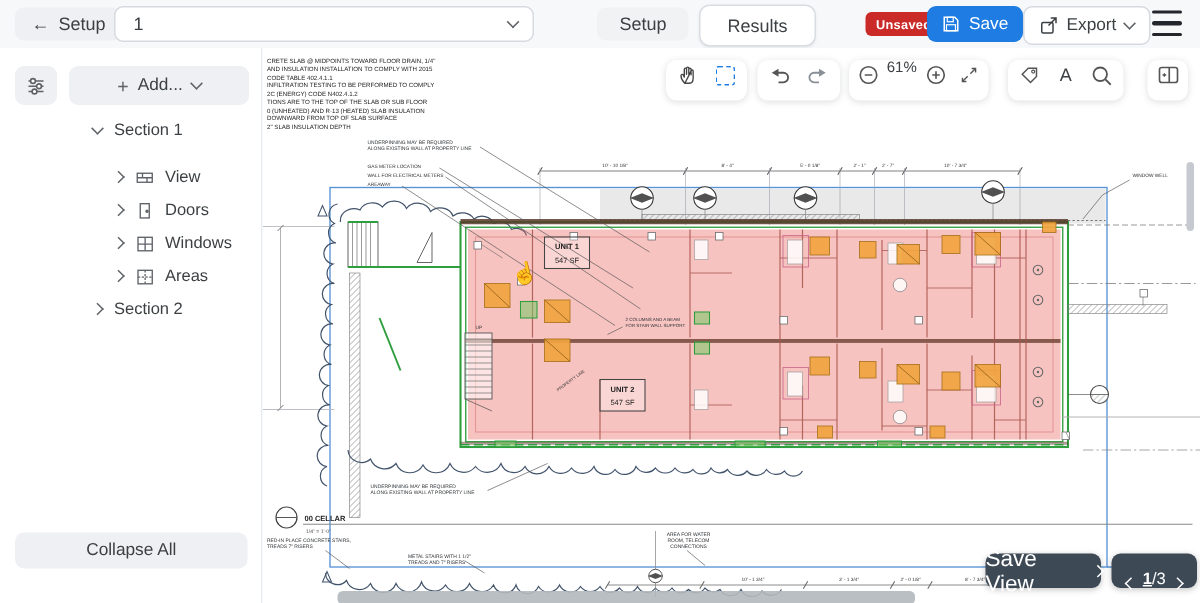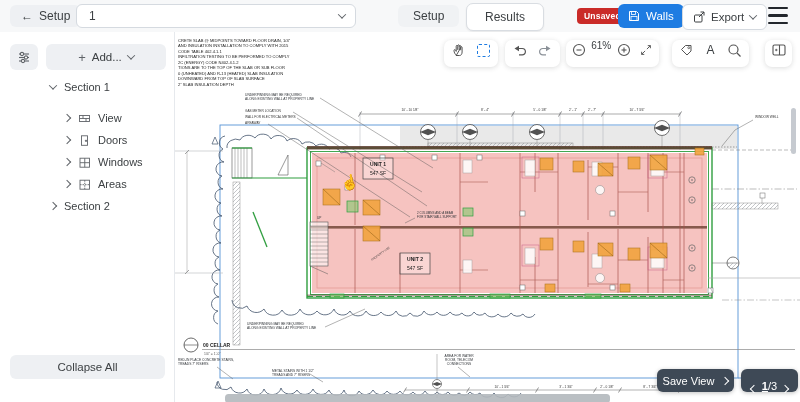--- a/index.html
+++ b/index.html
@@ -19,21 +19,21 @@
   .hamburger span{display:block;height:2.2px;background:#23272d;border-radius:2px;}
   .chev{display:inline-block;width:5px;height:5px;border-right:1.4px solid #5f6368;border-bottom:1.4px solid #5f6368;transform:rotate(45deg) translate(-1px,-1px);}
   .chev.right{transform:rotate(-45deg);}
   .chev.left{transform:rotate(135deg);}
   .chev.white{border-color:#fff;}
   
   .sidebar{position:absolute;left:0;top:32px;width:175px;height:370px;background:#fff;border-right:1px solid #e6e9ed;box-sizing:border-box;}
   .filter-btn{position:absolute;left:10px;top:12px;width:28px;height:26px;background:#eef0f3;border-radius:6px;display:flex;align-items:center;justify-content:center;}
   .add-btn{position:absolute;left:46px;top:12px;width:120px;height:26px;background:#eef0f3;border-radius:6px;display:flex;align-items:center;justify-content:center;gap:6px;font-size:11.5px;color:#3c4043;}
   .add-plus{font-size:13px;color:#5f6368;}
-  .tree{position:absolute;left:4px;top:44px;width:160px;padding-left:34px;}
+  .tree{position:absolute;left:16px;top:44px;width:160px;padding-left:34px;}
   .trow{height:22px;display:flex;align-items:center;gap:8px;font-size:11px;color:#3c4043;}
   .trow.section{padding-left:12px;}
   .trow.item{padding-left:26px;gap:7px;}
   .trow .ticon{width:14px;height:14px;display:flex;align-items:center;justify-content:center;}
   .first-item{margin-top:9px;}
   .sec2{margin-top:0px;}
   .collapse-btn{position:absolute;left:10px;bottom:23px;width:155px;height:24px;background:#eef0f3;border-radius:6px;display:flex;align-items:center;justify-content:center;font-size:11.5px;color:#3c4043;}
   
   .canvas{position:absolute;left:175px;top:32px;width:625px;height:370px;background:#fff;overflow:hidden;}
   .canvas svg.plan{position:absolute;left:0;top:0;}
@@ -50,21 +50,21 @@
   .c1{left:444px;width:54px;}
   .c2{left:505px;width:55px;}
   .c3{left:566px;width:93px;}
   .c4{left:672px;width:77px;}
   .c5{left:765px;width:27px;}
   .tool-btn{display:flex;align-items:center;justify-content:center;width:20px;height:20px;border-radius:4px;}
   .marquee-box{width:11px;height:11px;border:1.5px dashed #1e7ce2;border-radius:2px;}
   .zoom-level{font-size:10px;color:#3c4043;}
   .atool{font-size:12px;color:#3c4043;}
   
-  .save-view{position:absolute;left:657px;top:369px;width:77px;height:23px;background:#3e4956;border-radius:6px;display:flex;align-items:center;justify-content:center;gap:8px;color:#fff;font-size:11px;box-shadow:0 1px 4px rgba(0,0,0,.25);}
+  .save-view{position:absolute;left:657px;top:369px;width:77px;height:23px;background:#3e4956;border-radius:6px;display:flex;align-items:center;justify-content:center;gap:8px;color:#fff;font-size:15px;box-shadow:0 1px 4px rgba(0,0,0,.25);}
   .pager{position:absolute;left:741px;top:369px;width:57px;height:23px;background:#3e4956;border-radius:6px;display:flex;align-items:flex-end;justify-content:center;gap:5px;color:#fff;font-size:11px;box-shadow:0 1px 4px rgba(0,0,0,.25);}
   .pager .cur{text-decoration:underline;font-weight:bold;}
   .vscroll{position:absolute;left:791px;top:108px;width:5px;height:46px;background:#c6cad0;border-radius:3px;}
   
   .t3{font:3.2px "Liberation Sans",sans-serif;fill:#333;}
   .t28{font:2.8px "Liberation Sans",sans-serif;fill:#333;}
   .t5{font:5px "Liberation Sans",sans-serif;fill:#222;}
   .t5b{font:5px "Liberation Sans",sans-serif;font-weight:bold;fill:#222;}
   .t34{font:3.4px "Liberation Sans",sans-serif;fill:#555;}
 </style>
@@ -84,21 +84,21 @@
     </div>
     <div class="pill tab-results">Results</div>
     <div class="pill tab-setup">Setup</div>
     <div class="pill unsaved">Unsaved</div>
     <div class="pill save-btn">
       <svg width="12" height="12" viewBox="0 0 12 12">
         <path d="M1.5,1.5 h7 l2,2 v7 h-9 z" fill="none" stroke="#fff" stroke-width="1"></path>
         <rect x="3.5" y="1.5" width="4" height="3" fill="none" stroke="#fff" stroke-width="0.8"></rect>
         <rect x="3" y="6.5" width="6" height="4" fill="none" stroke="#fff" stroke-width="0.8"></rect>
       </svg>
-      <span>Walls</span>
+      <span>Save</span>
     </div>
     <div class="pill export-btn">
       <svg width="12" height="12" viewBox="0 0 12 12">
         <rect x="1.5" y="4" width="7.5" height="7" rx="1" fill="none" stroke="#3c4043" stroke-width="1"></rect>
         <path d="M6,6 L11,1 M7.5,1 H11 V4.5" fill="none" stroke="#3c4043" stroke-width="1"></path>
       </svg>
       <span>Export</span>
       <span class="chev"></span>
     </div>
     <div class="hamburger">

